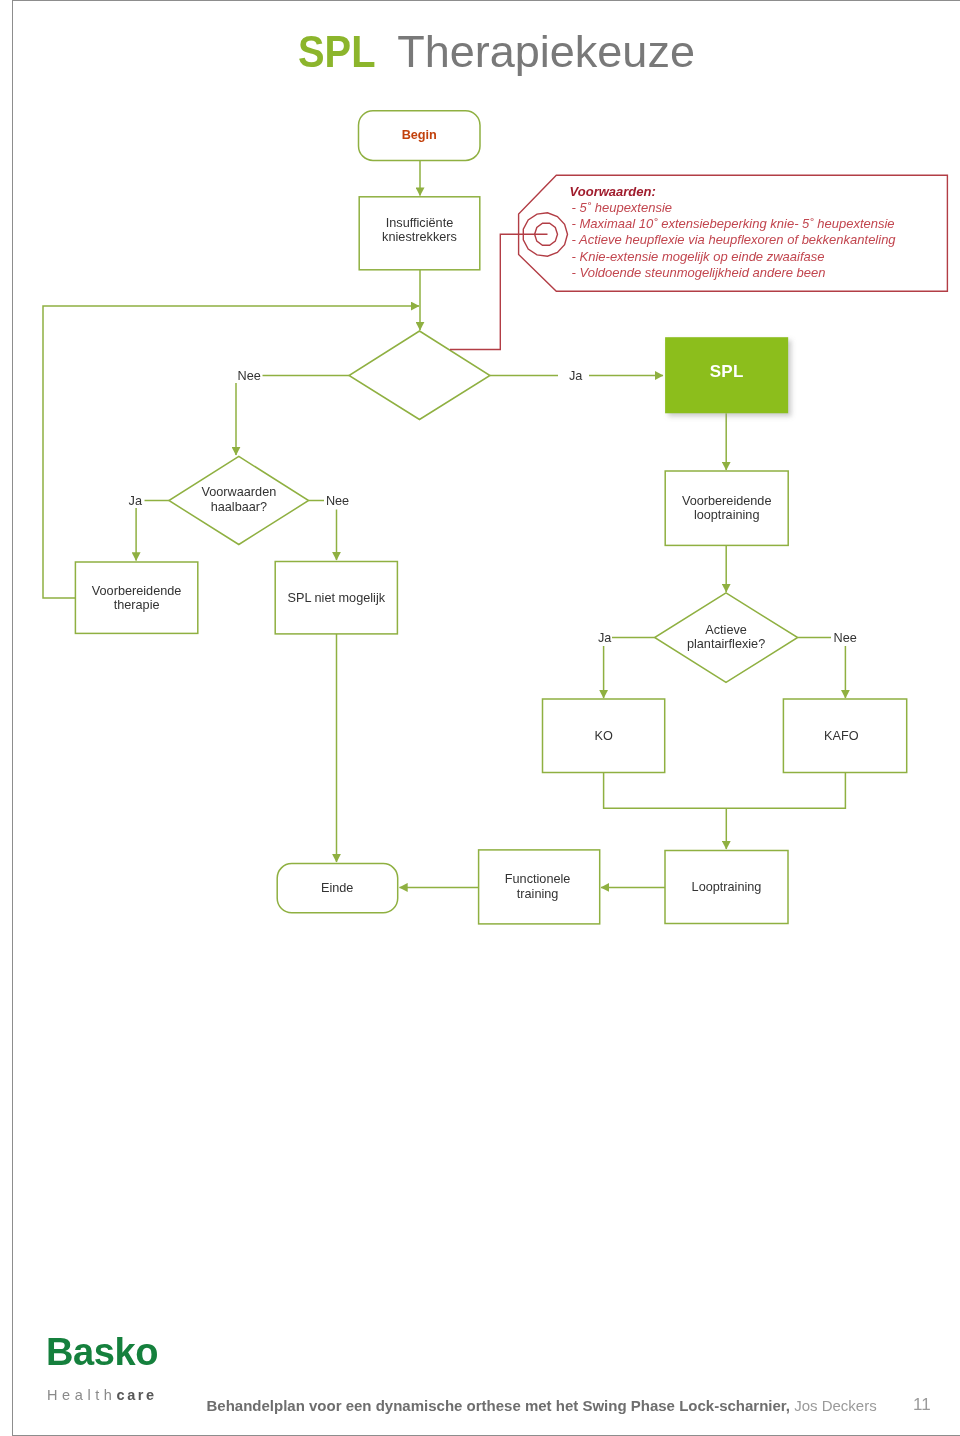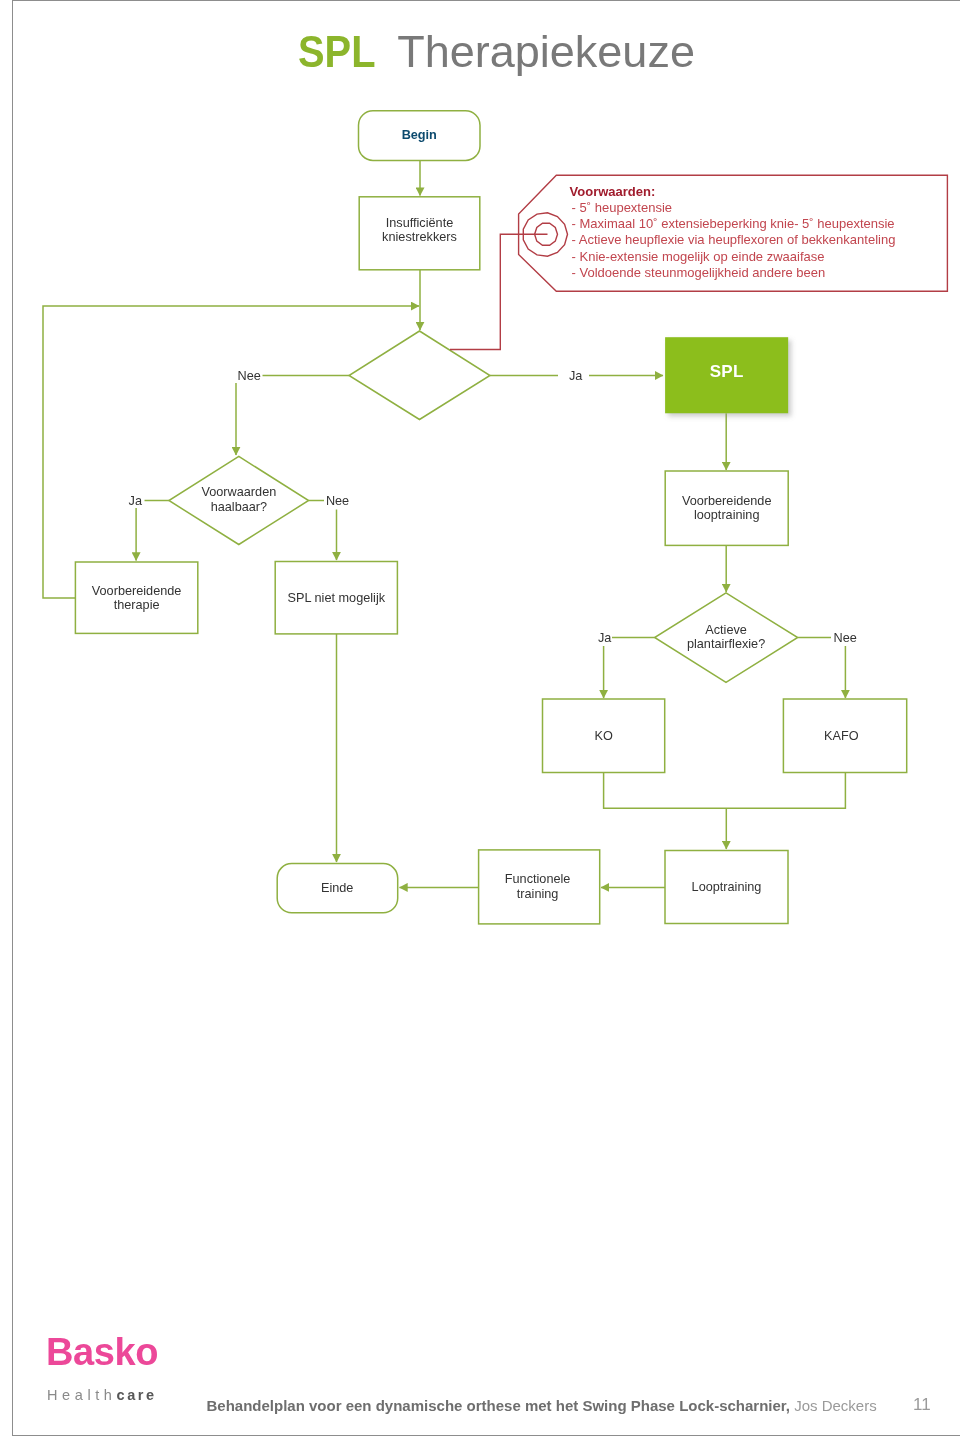--- a/index.html
+++ b/index.html
@@ -8,24 +8,24 @@
   #page{position:relative;width:958px;height:1434px;box-sizing:content-box;
         border:1px solid #8d8d8d;background:#fff;margin-left:12px;}
   svg{display:block;}
   .flow{position:absolute;left:0;top:0;}
   .ttl{position:absolute;white-space:nowrap;}
   #title{left:285px;top:28px;font-size:45px;line-height:45px;color:#797979;}
   #title .g{color:#8CB52C;font-weight:bold;display:inline-block;transform:scaleX(0.885);transform-origin:left center;}
   .nlabel{position:absolute;font-size:12.7px;line-height:14.6px;color:#333333;text-align:center;white-space:pre;}
   .elabel{position:absolute;font-size:12.7px;line-height:14px;color:#333333;white-space:nowrap;}
   .splfill{font-size:17px;font-weight:bold;color:#ffffff;letter-spacing:0.3px;}
-  .beginlab{font-size:12.7px;font-weight:bold;color:#0c4a6e;}
-  .co{position:absolute;white-space:nowrap;font-size:13px;color:#C2464F;line-height:16.2px;}
+  .beginlab{font-size:12.7px;font-weight:bold;color:#c2410c;}
+  .co{position:absolute;white-space:nowrap;font-size:13px;color:#C2464F;line-height:16.2px;font-style:italic;}
   .co.hd{font-weight:bold;color:#A01C2D;}
-  .logo-main{position:absolute;font-size:38px;font-weight:bold;color:#ec4899;letter-spacing:-0.4px;}
+  .logo-main{position:absolute;font-size:38px;font-weight:bold;color:#15803d;letter-spacing:-0.4px;}
   .logo-sub{position:absolute;font-size:14.5px;white-space:nowrap;}
   .logo-sub .lt{color:#8a8a8a;letter-spacing:4.6px;}
   .logo-sub .bd{color:#575757;font-weight:bold;letter-spacing:2.6px;}
   .cap{position:absolute;font-size:15px;white-space:nowrap;}
   .cap .b{color:#6e6e6e;font-weight:bold;}
   .cap .l{color:#9a9a9a;}
   .pgno{position:absolute;font-size:17px;color:#9a9a9a;}
 </style>
 </head>
 <body>

